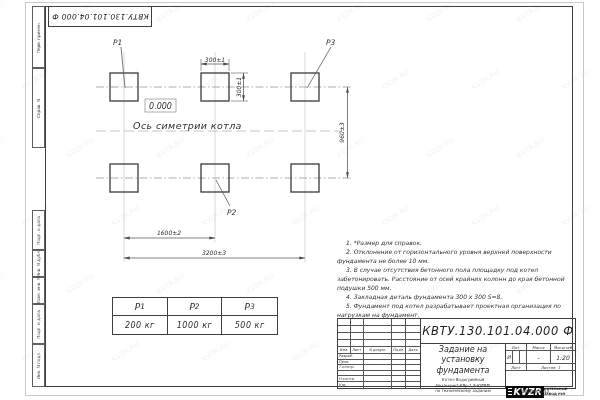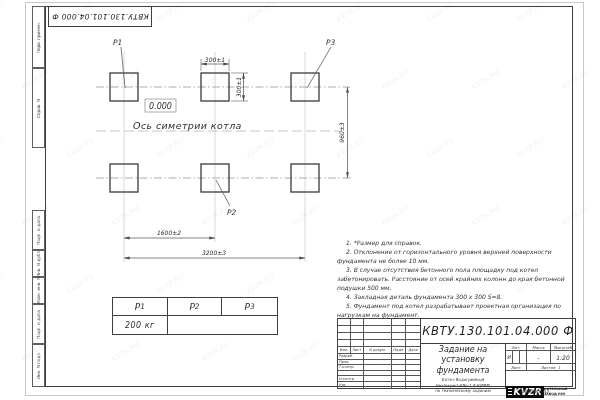--- a/index.html
+++ b/index.html
@@ -232,20 +232,22 @@
       </div>
     <div class="lt-cell lt-head">
         <span>P</span>
         <sub>2</sub>
       </div>
     <div class="lt-cell lt-head">
         <span>P</span>
         <sub>3</sub>
       </div>
     <div class="lt-cell lt-val">200 кг</div>
+    <div class="lt-cell lt-val">1000 кг</div>
+    <div class="lt-cell lt-val">500 кг</div>
   </div>
 
   <div class="notes">
     <div class="note-line">1. *Размер для справок.</div>
     <div class="note-line">2. Отклонение от горизонтального уровня верхней поверхности фундамента не более 10 мм.</div>
     <div class="note-line">3. В случае отсутствия бетонного пола площадку под котел забетонировать. Расстояние от осей крайних колонн до края бетонной подушки 500 мм.</div>
     <div class="note-line">4. Закладная деталь фундамента 300 x 300 S=8.</div>
     <div class="note-line">5. Фундамент под котел разрабатывает проектная организация по нагрузкам на фундамент.</div>
   </div>
 

